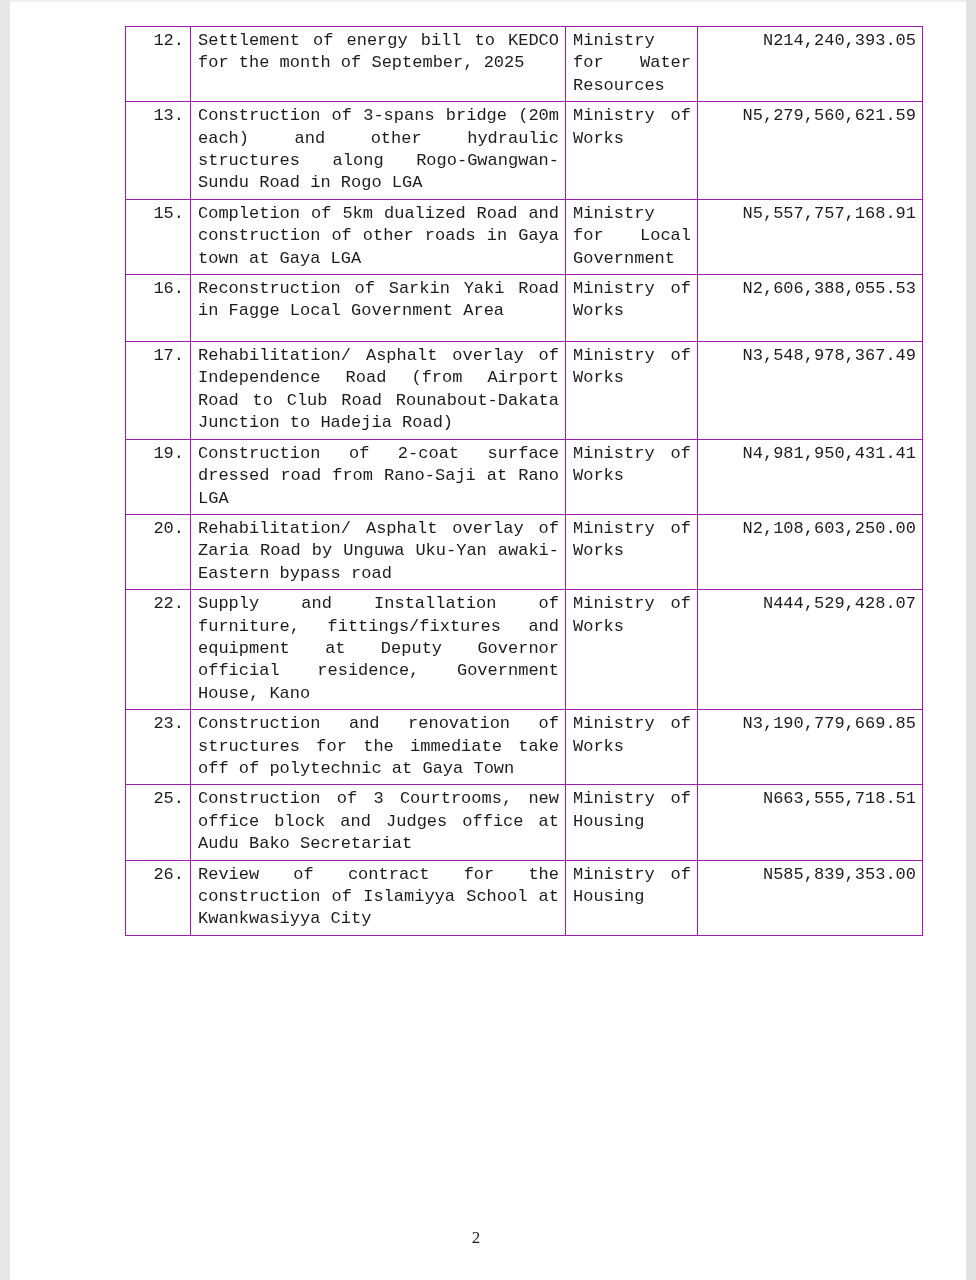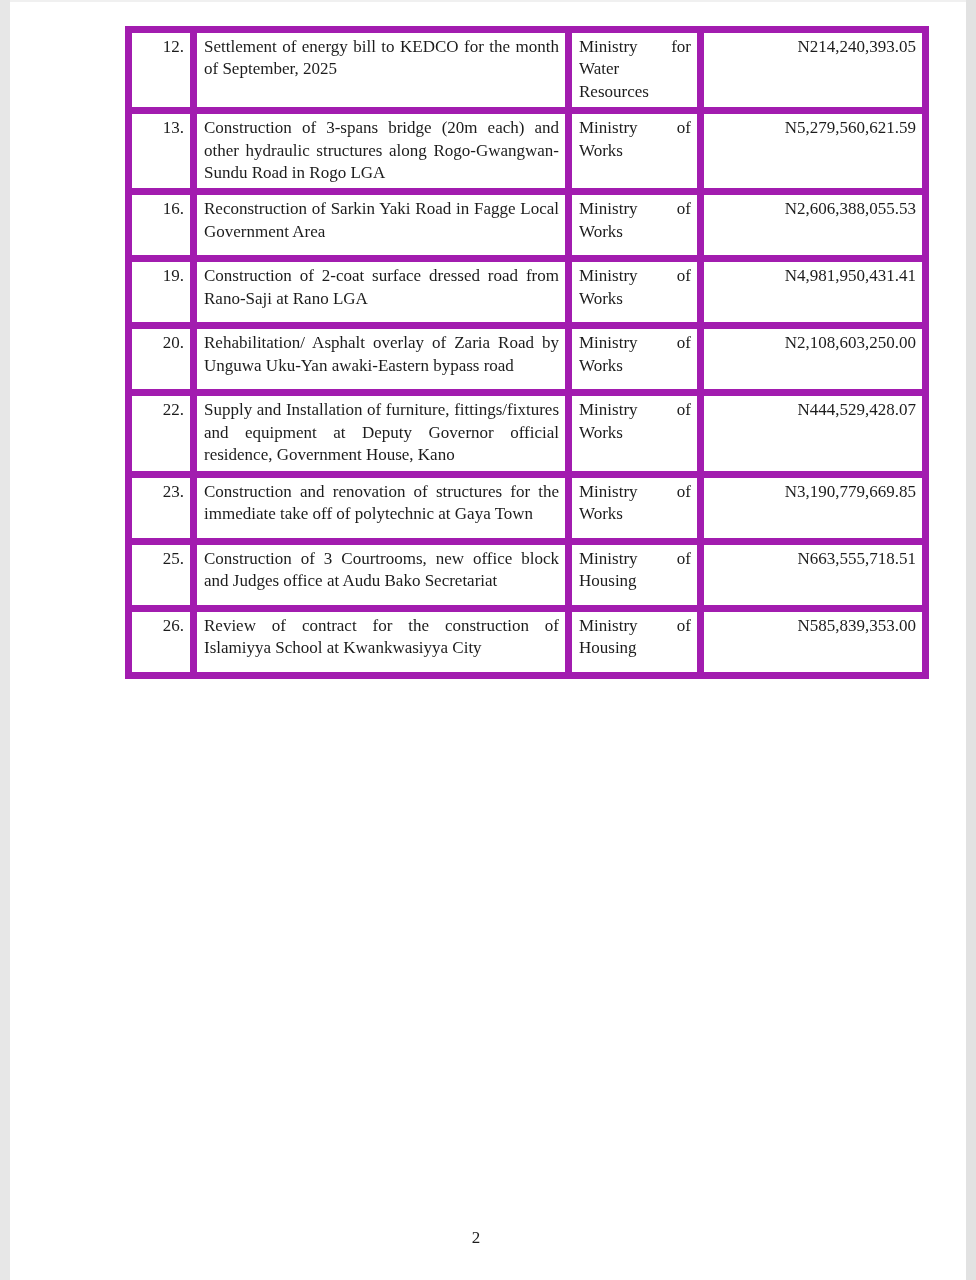--- a/index.html
+++ b/index.html
@@ -35,24 +35,25 @@
     position: absolute;
     left: 125px;
     top: 26px;
     width: 797px;
     border-collapse: collapse;
     table-layout: fixed;
     font-size: 17px;
     line-height: 22.4px;
   }
   table.projects td {
-    border: 7px solid #a21caf;
+    border: 1px solid #a21caf;
     vertical-align: top;
     padding: 3px 6px 4px 7px;
     overflow: hidden;
+    font-family: Liberation Mono, monospace;
   }
   table.projects tr { height: 67px; }
   col.c-sn   { width: 65px; }
   col.c-desc { width: 375px; }
   col.c-min  { width: 132px; }
   col.c-amt  { width: 225px; }
   td.sn {
     text-align: right;
     padding-right: 7px;
   }
@@ -104,28 +105,40 @@
     </tr>
 
     <tr>
       <td class="sn">13.</td>
       <td class="desc">Construction of 3-spans bridge (20m each) and other hydraulic structures along Rogo-Gwangwan-Sundu Road in Rogo LGA</td>
       <td class="min">Ministry of Works</td>
       <td class="amt">N5,279,560,621.59</td>
     </tr>
 
 
+    <tr>
+      <td class="sn">15.</td>
+      <td class="desc">Completion of 5km dualized Road and construction of other roads in Gaya town at Gaya LGA</td>
+      <td class="min">Ministry for Local Government</td>
+      <td class="amt">N5,557,757,168.91</td>
+    </tr>
 
     <tr>
       <td class="sn">16.</td>
       <td class="desc">Reconstruction of Sarkin Yaki Road in Fagge Local Government Area</td>
       <td class="min">Ministry of Works</td>
       <td class="amt">N2,606,388,055.53</td>
     </tr>
 
+    <tr>
+      <td class="sn">17.</td>
+      <td class="desc">Rehabilitation/ Asphalt overlay of Independence Road (from Airport Road to Club Road Rounabout-Dakata Junction to Hadejia Road)</td>
+      <td class="min">Ministry of Works</td>
+      <td class="amt">N3,548,978,367.49</td>
+    </tr>
 
 
     <tr>
       <td class="sn">19.</td>
       <td class="desc">Construction of 2-coat surface dressed road from Rano-Saji at Rano LGA</td>
       <td class="min">Ministry of Works</td>
       <td class="amt">N4,981,950,431.41</td>
     </tr>
 
     <tr>

